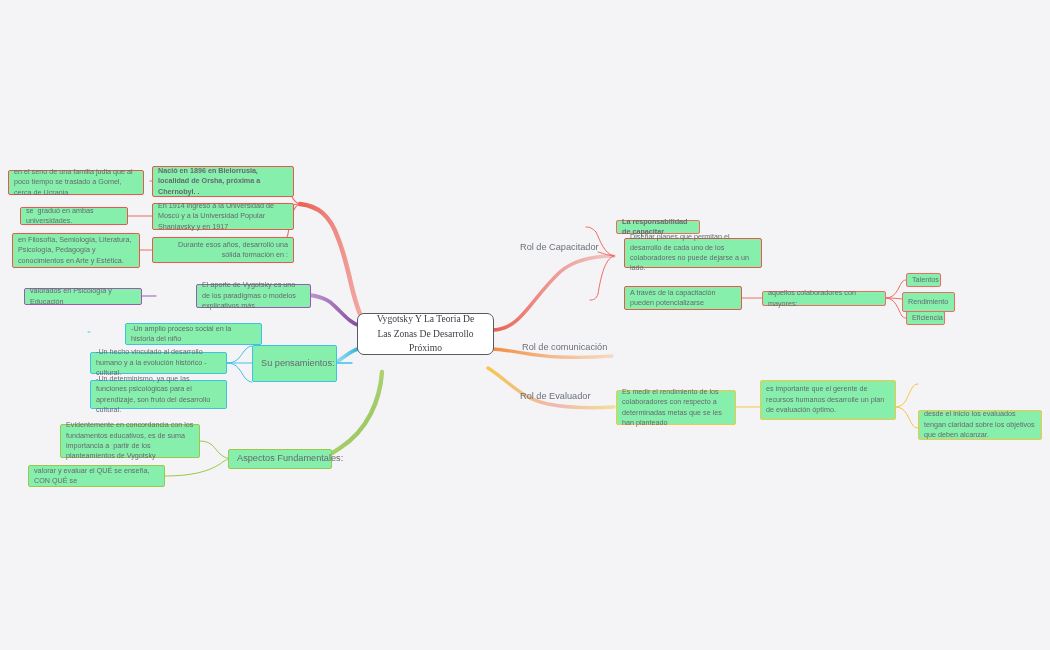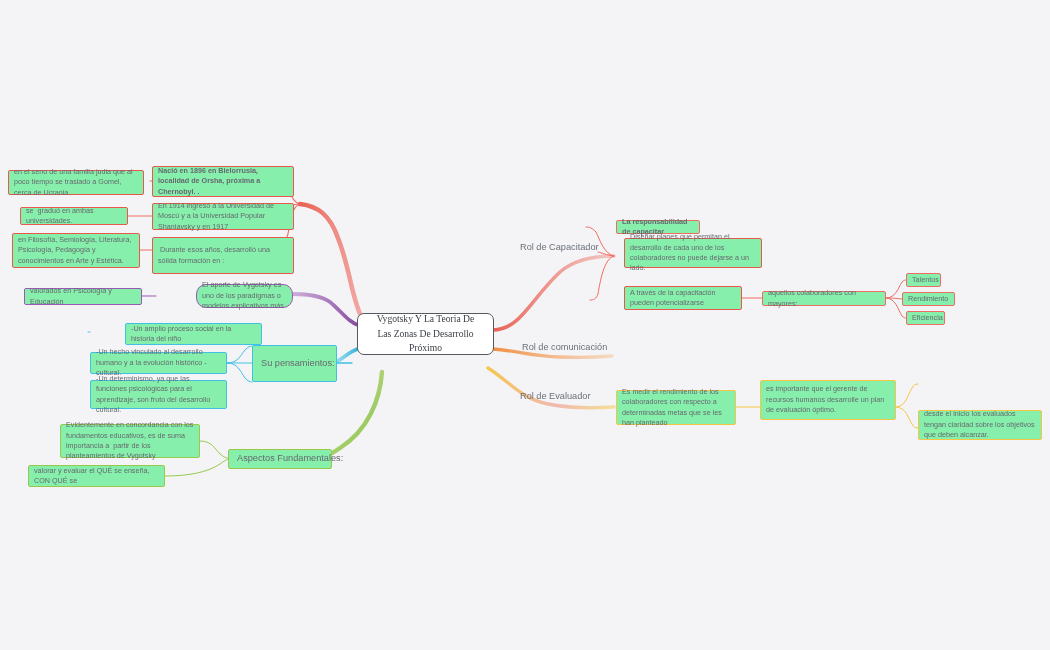--- a/index.html
+++ b/index.html
@@ -155,42 +155,42 @@
   </svg>
 
   <div class="node center" style="left:357px; top:313px; width:137px; height:42px;">Vygotsky Y La Teoria De Las Zonas De Desarrollo Próximo</div>
 
   <div class="node c-red2" style="left:152px; top:166px; width:142px; height:31px;font-weight:bold;">Nació en 1896 en Bielorrusia, localidad de Orsha, próxima a Chernobyl. .</div>
   <div class="node c-red2" style="left:8px; top:170px; width:136px; height:25px;">en el seno de una familia judia que al poco tiempo se traslado a Gomel, cerca de Ucrania</div>
 
   <div class="node c-red2" style="left:152px; top:203px; width:142px; height:27px;">En 1914 ingresó a la Universidad de Moscú y a la Universidad Popular Shaniavsky y en 1917</div>
   <div class="node c-red2" style="left:20px; top:207px; width:108px; height:18px;">se  graduó en ambas universidades.</div>
 
-  <div class="node c-red2" style="left:152px; top:237px; width:142px; height:37px;"> Durante esos años, desarrolló una sólida formación en :</div>
+  <div class="node c-red2" style="left:152px; top:237px; width:142px; height:26px;text-align:right;"> Durante esos años, desarrolló una sólida formación en :</div>
   <div class="node c-red2" style="left:12px; top:233px; width:128px; height:35px;">en Filosofía, Semiología, Literatura, Psicología, Pedagogía y conocimientos en Arte y Estética.</div>
 
-  <div class="node c-purple" style="left:196px; top:284px; width:97px; height:24px;border-radius:10px;">El aporte de Vygotsky es uno de los paradigmas o modelos explicativos más</div>
+  <div class="node c-purple" style="left:196px; top:284px; width:115px; height:24px;">El aporte de Vygotsky es uno de los paradigmas o modelos explicativos más</div>
   <div class="node c-purple" style="left:24px; top:288px; width:118px; height:17px;">valorados en Psicología y Educación</div>
 
   <div class="node c-cyan boxed-label" style="left:252px; top:345px; width:85px; height:37px; justify-content:flex-start;">Su pensamientos:</div>
   <div class="node c-cyan" style="left:90px; top:323px; width:137px; height:22px;margin-left:35px;">-Un amplio proceso social en la historia del niño</div>
   <div class="node c-cyan" style="left:90px; top:352px; width:137px; height:22px;">-Un hecho vinculado al desarrollo humano y a la evolución histórico - cultural.</div>
   <div class="node c-cyan" style="left:90px; top:380px; width:137px; height:29px;">-Un determinismo, ya que las funciones psicológicas para el aprendizaje, son fruto del desarrollo cultural.</div>
 
   <div class="node c-green boxed-label" style="left:228px; top:449px; width:104px; height:20px;">Aspectos Fundamentales:</div>
   <div class="node c-green" style="left:60px; top:424px; width:140px; height:34px;">Evidentemente en concordancia con los fundamentos educativos, es de suma importancia a  partir de los planteamientos de Vygotsky</div>
   <div class="node c-green" style="left:28px; top:465px; width:137px; height:22px;">valorar y evaluar el QUÉ se enseña, CON QUÉ se</div>
 
   <div class="node branch-label" style="left:520px; top:238px; width:120px; height:16px;">Rol de Capacitador</div>
   <div class="node c-red" style="left:616px; top:220px; width:84px; height:14px;font-weight:bold;">La responsabilidad de capacitar</div>
   <div class="node c-red2" style="left:624px; top:238px; width:138px; height:30px;">Diseñar planes que permitan el desarrollo de cada uno de los colaboradores no puede dejarse a un lado.</div>
   <div class="node c-red2" style="left:624px; top:286px; width:118px; height:24px;">A través de la capacitación pueden potencializarse</div>
   <div class="node c-red" style="left:762px; top:291px; width:124px; height:15px;">aquellos colaboradores con mayores:</div>
   <div class="node c-red" style="left:906px; top:273px; width:35px; height:14px;">Talentos</div>
-  <div class="node c-red" style="left:902px; top:292px; width:53px; height:14px;">Rendimiento</div>
+  <div class="node c-red" style="left:902px; top:292px; width:53px; height:20px;">Rendimiento</div>
   <div class="node c-red" style="left:906px; top:311px; width:39px; height:14px;">Eficiencia</div>
 
   <div class="node branch-label" style="left:522px; top:338px; width:130px; height:16px;">Rol de comunicación</div>
 
   <div class="node branch-label" style="left:520px; top:387px; width:110px; height:16px;">Rol de Evaluador</div>
   <div class="node c-yellow" style="left:616px; top:390px; width:120px; height:35px;">Es medir el rendimiento de los colaboradores con respecto a determinadas metas que se les han planteado</div>
   <div class="node c-yellow" style="left:760px; top:380px; width:136px; height:40px;">es importante que el gerente de recursos humanos desarrolle un plan de evaluación óptimo.</div>
   <div class="node c-yellow" style="left:918px; top:410px; width:124px; height:30px;">desde el inicio los evaluados tengan claridad sobre los objetivos que deben alcanzar.</div>
 
 </div>

